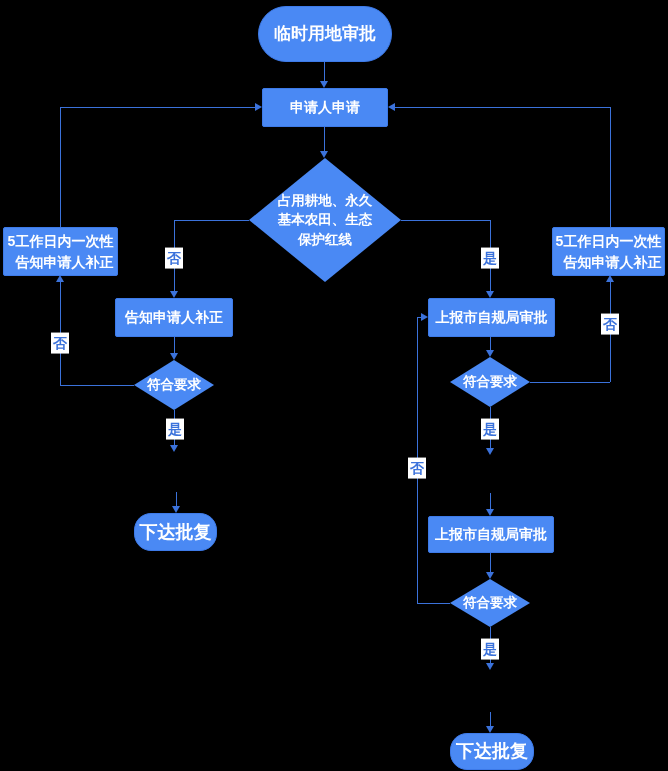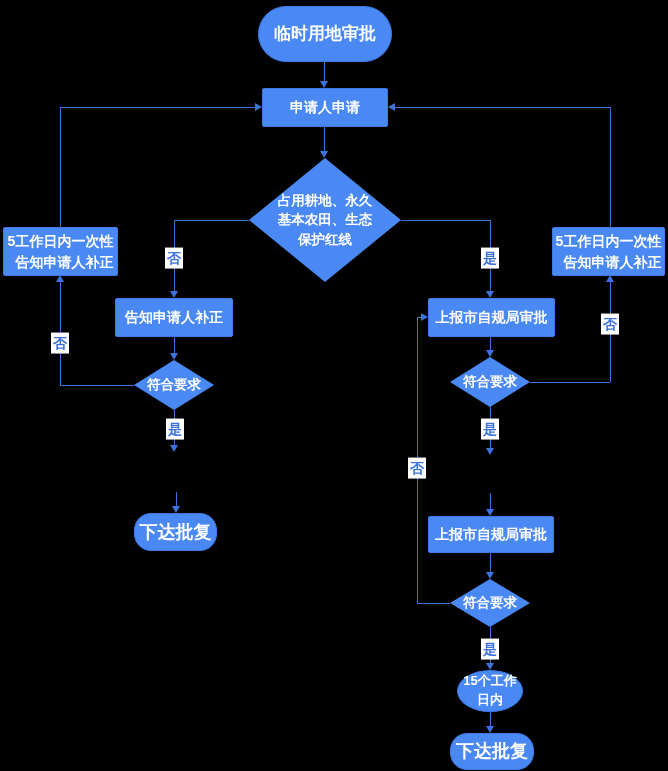--- a/index.html
+++ b/index.html
@@ -123,22 +123,20 @@
 
   <div class="node rect" style="left:428px;top:298px;width:127px;height:39px">上报市自规局审批</div>
 
   <div class="node diamond" style="left:450px;top:357px;width:80px;height:50px">符合要求</div>
 
 
   <div class="node rect" style="left:428px;top:516px;width:126px;height:37px">上报市自规局审批</div>
 
   <div class="node diamond" style="left:450px;top:579px;width:80px;height:48px">符合要求</div>
 
-  <div class="node ellipse" style="left:457px;top:670px;width:66px;height:42px">15个工作
-日内</div>
 
   <div class="node roundrect" style="left:450px;top:733px;width:84px;height:37px">下达批复</div>
 
   <div class="edge-label" style="left:174px;top:258px">否</div>
   <div class="edge-label" style="left:490px;top:258px">是</div>
   <div class="edge-label" style="left:60px;top:343px">否</div>
   <div class="edge-label" style="left:175px;top:429px">是</div>
   <div class="edge-label" style="left:610px;top:324px">否</div>
   <div class="edge-label" style="left:490px;top:429px">是</div>
   <div class="edge-label" style="left:417px;top:468px">否</div>

